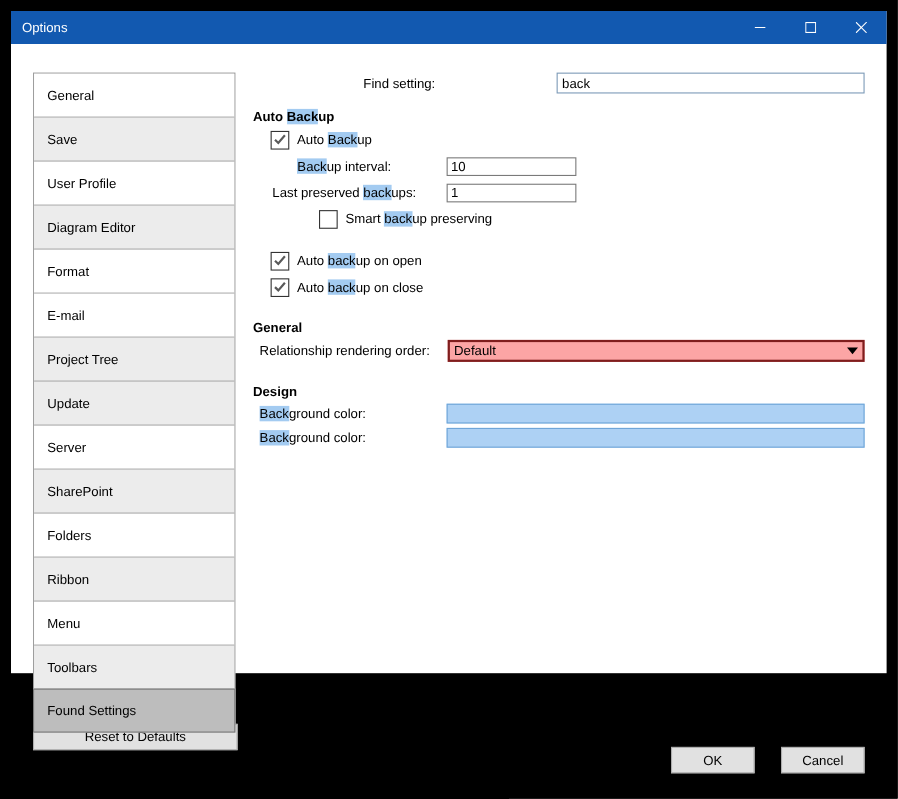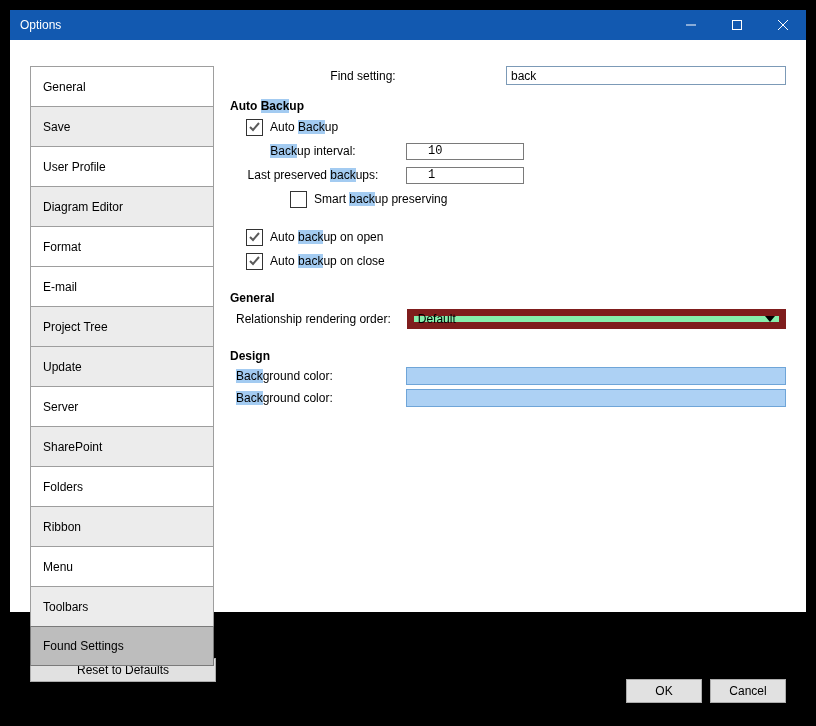--- a/index.html
+++ b/index.html
@@ -19,29 +19,29 @@
 .main{position:absolute;left:220px;top:26px;right:20px;bottom:56px}
 .find-row{display:flex;align-items:center;margin-bottom:14px}
 .find-row .lbl{width:266px;text-align:center;padding-right:10px}
 .find-row input{flex:1;height:19px;border:1px solid #7C9AB7;padding:0 4px;font-family:inherit;font-size:12px;box-sizing:border-box}
 .section-h{font-weight:bold;margin-top:2px;margin-bottom:4px}
 .row{display:flex;align-items:center;min-height:20px;margin-bottom:4px}
 .ck{width:17px;height:17px;border:1px solid #333;margin-right:7px;display:flex;align-items:center;justify-content:center;box-sizing:border-box;background:#fff}
 .ck svg{display:block}
 .hl{background:#A3CBF1;border-radius:0;padding:0 0}
 .lbl-col{width:176px;text-align:center;padding-right:10px;box-sizing:border-box}
-.num-input{width:118px;height:17px;border:1px solid #7A7A7A;padding:0 21px;font-family:Liberation Mono, monospace;font-size:12px;box-sizing:border-box}
+.num-input{width:118px;height:17px;border:1px solid #7A7A7A;padding:0 3px;font-family:Liberation Sans, sans-serif;font-size:12px;box-sizing:border-box}
 .gen-row{display:flex;align-items:center;margin-top:4px}
 .gen-row .glabel{margin-right:16px}
-.select{flex:1;height:20px;border:7px solid #7f1d1d;display:flex;align-items:center;justify-content:space-between;padding:0 4px;box-sizing:border-box;background:#86efac}
+.select{flex:1;height:20px;border:2px solid #7f1d1d;display:flex;align-items:center;justify-content:space-between;padding:0 4px;box-sizing:border-box;background:#fca5a5}
 .select .tri{width:0;height:0;border-left:5px solid transparent;border-right:5px solid transparent;border-top:6px solid #000}
 .designrow{display:flex;align-items:center;margin-top:4px}
 .designrow .dl{width:176px;padding-left:6px;box-sizing:border-box}
 .colorbox{flex:1;height:18px;background:#ADD1F4;border:1px solid #6FA5D8;box-sizing:border-box}
-.footer{position:absolute;right:20px;bottom:13px;display:flex;gap:8px}
+.footer{position:absolute;right:20px;bottom:13px;display:flex;gap:24px}
 .footer .btn{width:74px;height:22px;border:1px solid #ADADAD;background:#E1E1E1;display:flex;align-items:center;justify-content:center}
 input{outline:none}
 </style>
 </head>
 <body>
 
 <div class="frame">
 <div class="window">
 
   <div class="titlebar">

